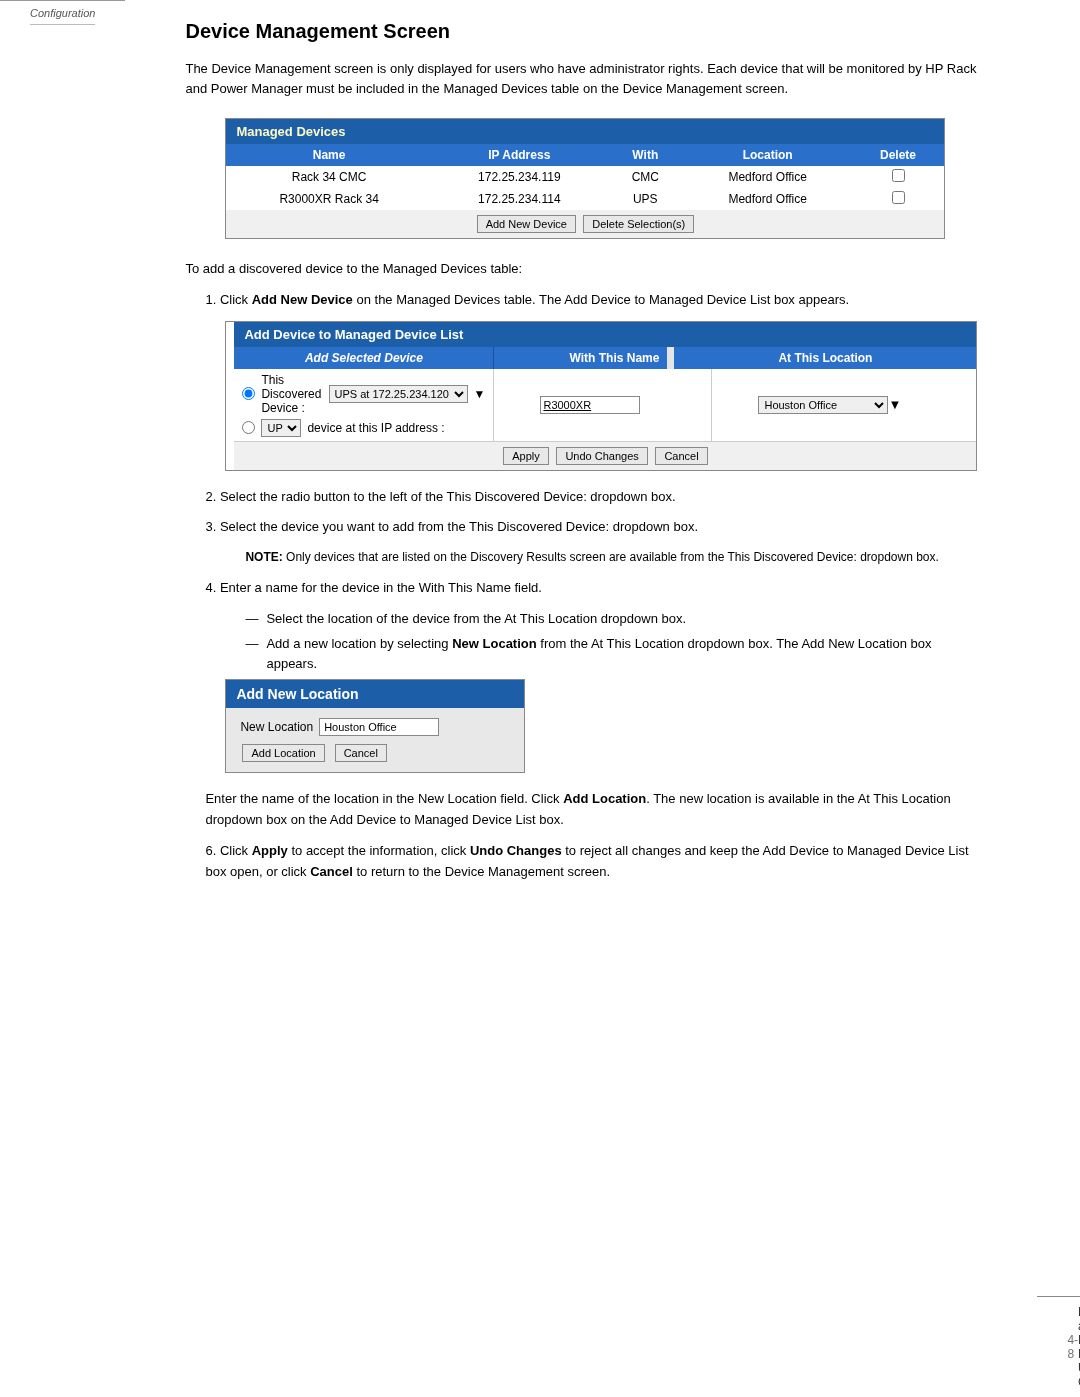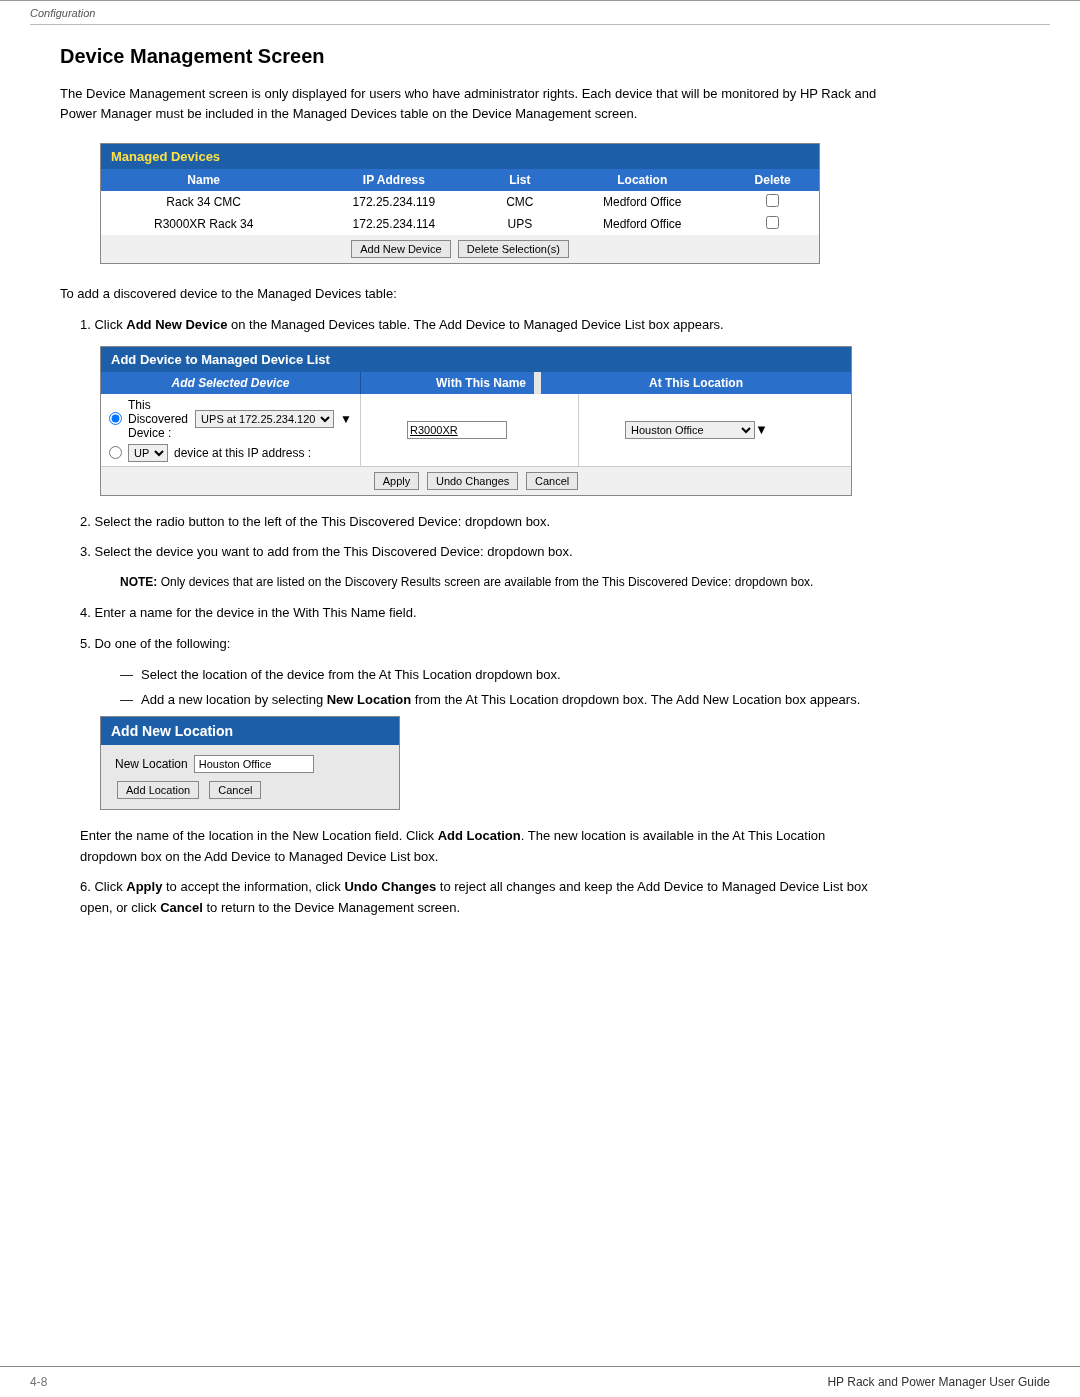--- a/index.html
+++ b/index.html
@@ -8,21 +8,21 @@
       font-size: 13px;
       color: #000;
       background: #fff;
       width: 1080px;
       min-height: 1397px;
     }
 
     .page-container {
       padding: 0;
       display: flex;
-      flex-direction: column;
+      flex-direction: row;
       min-height: 1397px;
       border-radius: 17px;
     }
 
     
     .top-rule {
       border-top: 1px solid #999;
       padding: 4px 30px 0 30px;
     }
 
@@ -233,21 +233,21 @@
     table.managed-table {
       width: 720px;
       border-collapse: collapse;
       border: 1px solid #888;
       margin-left: 40px;
       margin-bottom: 20px;
     }
 
     table.managed-table thead tr.blue-header {
       background: #1c5fa8;
-      color: #fde047;
+      color: #fef9c3;
     }
 
     table.managed-table thead tr.blue-header th {
       padding: 5px 10px;
       font-size: 13px;
       font-weight: bold;
       text-align: left;
     }
 
     table.managed-table thead tr.col-headers {
@@ -274,20 +274,21 @@
       padding: 5px 8px;
       text-align: center;
     }
 
     .add-device-container {
       border: 1px solid #888;
       width: 752px;
       margin-left: 40px;
       margin-bottom: 16px;
       background: #fff;
+      padding-left: 8px;
     }
 
     .add-device-header {
       background: #1c5fa8;
       color: #fff;
       padding: 5px 10px;
       font-size: 13px;
       font-weight: bold;
     }
   </style>
@@ -308,21 +309,21 @@
     <p class="intro-text">The Device Management screen is only displayed for users who have administrator rights. Each device that will be monitored by HP Rack and Power Manager must be included in the Managed Devices table on the Device Management screen.</p>
 
     <table class="managed-table">
       <thead>
         <tr class="blue-header">
           <th colspan="5">Managed Devices</th>
         </tr>
         <tr class="col-headers">
           <th>Name</th>
           <th>IP Address</th>
-          <th>List</th>
+          <th>With</th>
           <th>Location</th>
           <th>Delete</th>
         </tr>
       </thead>
       <tbody>
         <tr>
           <td>Rack 34 CMC</td>
           <td>172.25.234.119</td>
           <td>CMC</td>
           <td>Medford Office</td>
@@ -404,23 +405,20 @@
     </div>
 
     <div class="note-text">
       <span class="bold">NOTE:</span><span>  Only devices that are listed on the Discovery Results screen are available from the This Discovered Device: dropdown box.</span>
     </div>
 
     <div class="numbered-item">
       4.&nbsp;<span>Enter a name for the device in the With This Name field.</span>
     </div>
 
-    <div class="numbered-item">
-      5.&nbsp;<span>Do one of the following:</span>
-    </div>
 
     <div class="bullet-item">
       <span class="bullet-dash">—</span>
       <span>Select the location of the device from the At This Location dropdown box.</span>
     </div>
 
     <div class="bullet-item">
       <span class="bullet-dash">—</span>
       <span>
         <span>Add a new location by selecting </span><span class="bold">New Location</span><span> from the At This Location dropdown box. The Add New Location box appears.</span>

